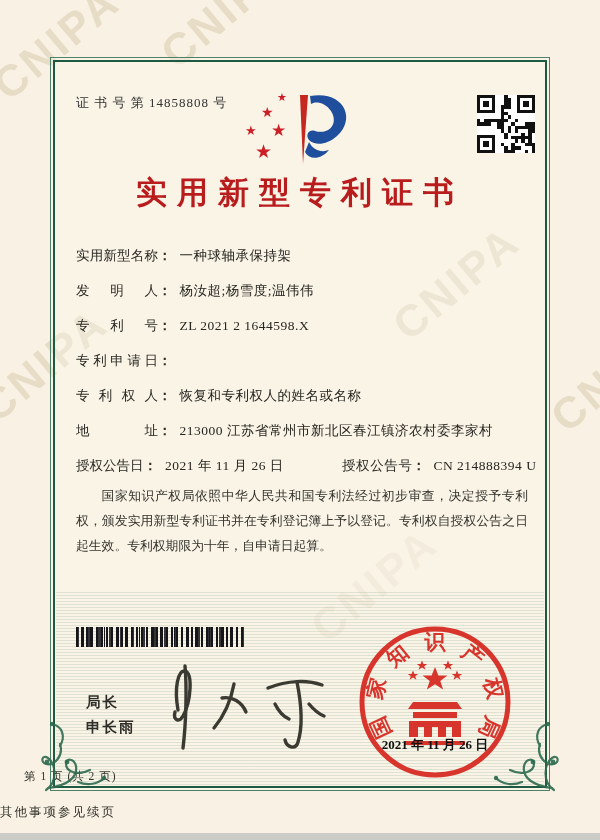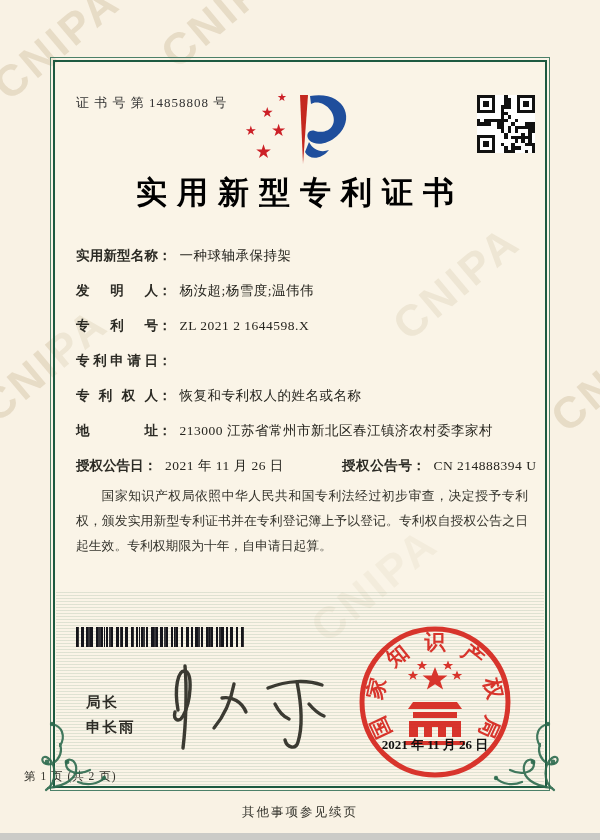--- a/index.html
+++ b/index.html
@@ -49,29 +49,29 @@
     grid-template-columns:repeat(17,1fr);grid-template-rows:repeat(17,1fr);
   }
   .qr .c{background:transparent;}
   .qr .c.on{background:#111;}
   .finder{position:absolute;width:18px;height:18px;border:3px solid #111;box-sizing:border-box;background:#fff;}
   .finder::after{content:"";position:absolute;left:3px;top:3px;width:6px;height:6px;background:#111;}
   .f-tl{left:0;top:0}.f-tr{right:0;top:0}.f-bl{left:0;bottom:0}
   .title{
     position:absolute;left:0;right:0;top:172px;z-index:2;
     text-align:center;font-size:31px;font-weight:bold;
-    letter-spacing:10px;color:#000000;
+    letter-spacing:10px;color:#b91c1c;
   }
   
   .fields{position:absolute;left:76px;top:245px;width:452px;z-index:2;font-size:13.5px;}
   .frow{display:flex;margin-bottom:13px;line-height:22px;white-space:nowrap;}
   .flabel{
     display:inline-block;width:82px;
     text-align:justify;text-align-last:justify;
-    font-weight:bold;color:#2b2a24;
+    font-weight:normal;color:#2b2a24;
   }
   .fcolon{font-weight:bold;margin-right:8px;color:#2b2a24;}
   .fvalue{letter-spacing:0.5px;color:#26251f;}
   .grant-pair2{margin-left:58px;display:flex;}
   .grant-pair2 .flabel{width:70px;}
   
   .body-text{
     position:absolute;left:76px;top:484px;width:452px;z-index:2;
     font-size:12.8px;line-height:1.94;text-align:justify;color:#33322b;
   }
@@ -100,21 +100,21 @@
     text-align:center;font-weight:bold;font-size:13px;color:#111;
     letter-spacing:0px;white-space:nowrap;
   }
   
   .page-no{
     position:absolute;left:0;right:0;top:769px;z-index:2;
     text-align:left;font-size:11.5px;color:#33322b;letter-spacing:1px;margin-left:24px;
   }
   .next-note{
     position:absolute;left:0;right:0;top:804px;z-index:2;
-    text-align:center;font-size:12.5px;color:#33322b;letter-spacing:2px;
+    text-align:left;font-size:12.5px;color:#33322b;letter-spacing:2px;
   }
   .bottom-strip{
     position:absolute;left:0;bottom:0;width:600px;height:7px;
     background:#cbcbc7;z-index:4;
   }
 </style>
 </head>
 <body>
 
 <span class="wm" style="left:-18px;top:18px">CNIPA</span>

